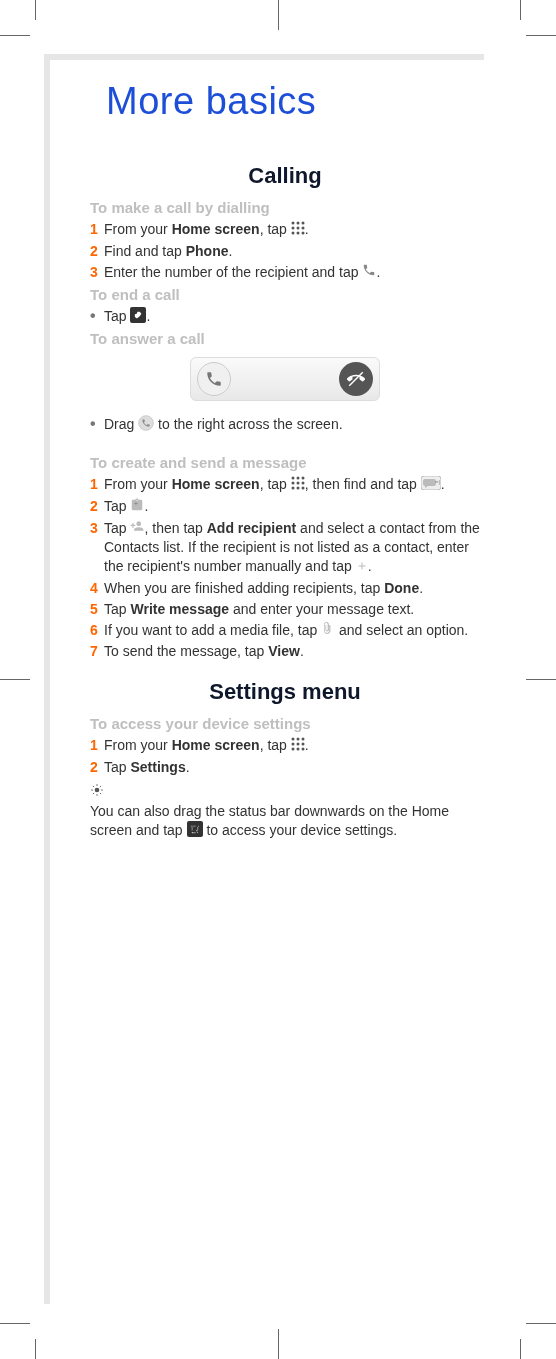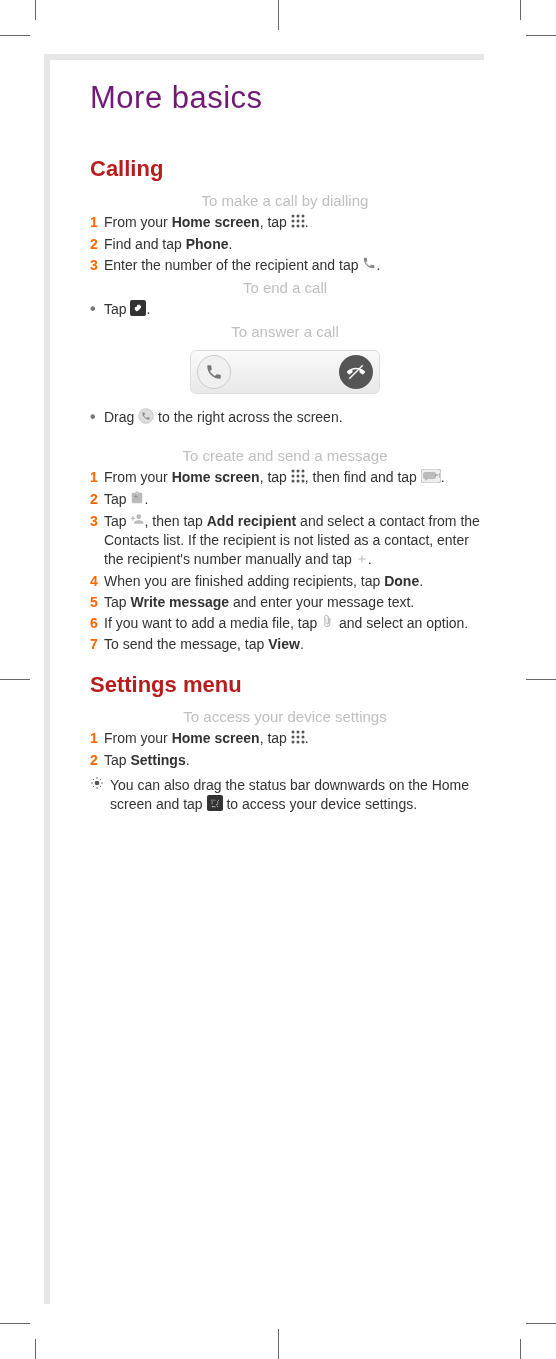--- a/index.html
+++ b/index.html
@@ -24,48 +24,49 @@
     border-left: 6px solid #e6e6e6;
     pointer-events: none;
   }
   .content {
     position: absolute;
     top: 80px;
     left: 90px;
     width: 390px;
   }
   h1 {
-    color: #701a75;
+    color: #1d4ed8;
     font-weight: normal;
-    font-size: 31px;
+    font-size: 38px;
     margin-bottom: 40px;
     letter-spacing: 0.5px;
+    margin-left: 16px;
   }
   h2 {
     font-size: 22px;
     font-weight: bold;
-    color: #b91c1c;
+    color: #0f172a;
     margin-bottom: 10px;
+    text-align: center;
   }
   h3 {
     font-size: 15px;
-    font-weight: normal;
+    font-weight: bold;
     color: #bfbfbf;
     margin-bottom: 4px;
-    text-align: center;
   }
   .steps { margin-bottom: 4px; }
   .step { display: flex; margin-bottom: 2px; line-height: 1.35; }
   .step-num { color: #ff6600; font-weight: bold; width: 14px; flex-shrink: 0; }
   .step-bullet { color: #777; font-weight: bold; width: 14px; flex-shrink: 0; font-size:16px; line-height:1.1;}
   .step-text { flex: 1; }
   b { font-weight: bold; color: #333; }
   .icon { display: inline-block; vertical-align: middle; }
   .intro { margin: 6px 0 8px 0; line-height: 1.35; }
-  .tip { display: flex; margin-top: 6px; line-height: 1.35; }
+  .tip { display: flex; margin-top: 6px; line-height: 1.35; flex-direction: column; }
   .tip-icon { width: 20px; flex-shrink: 0; }
   .sec { margin-bottom: 18px; }
   .answer-pill {
     width: 190px; height: 44px; margin: 10px auto 14px auto;
     background: linear-gradient(#fafafa,#e8e8e8);
     border-radius: 6px;
     display: flex; align-items: center; justify-content: space-between;
     padding: 0 6px;
     border:1px solid #ddd;
   }

